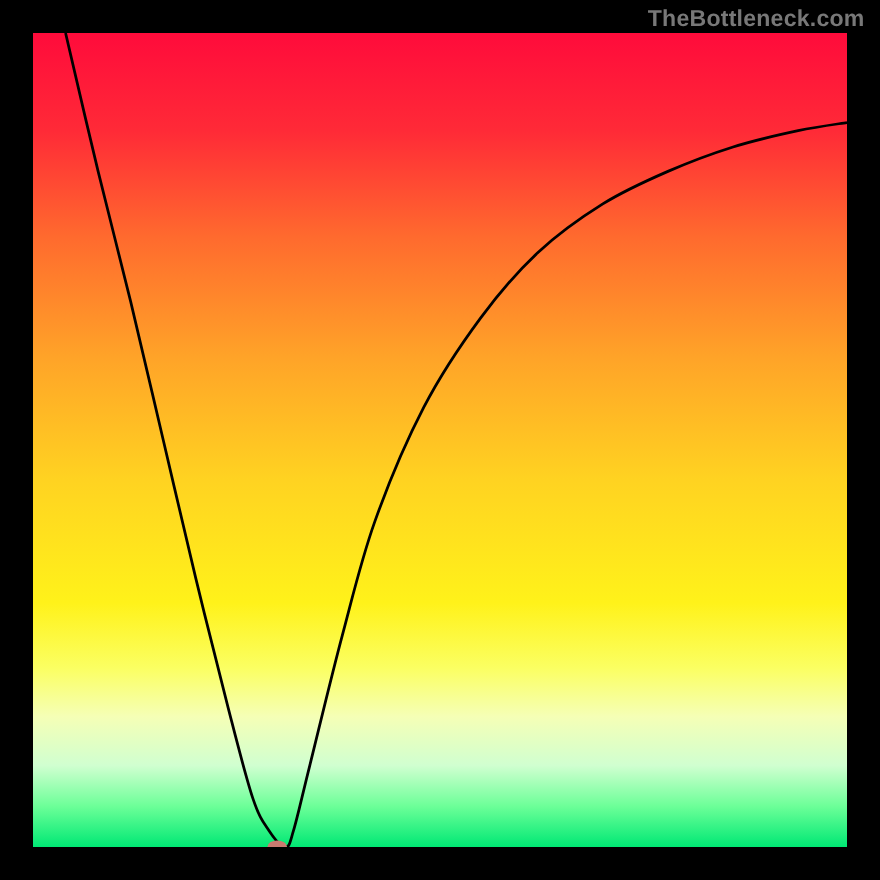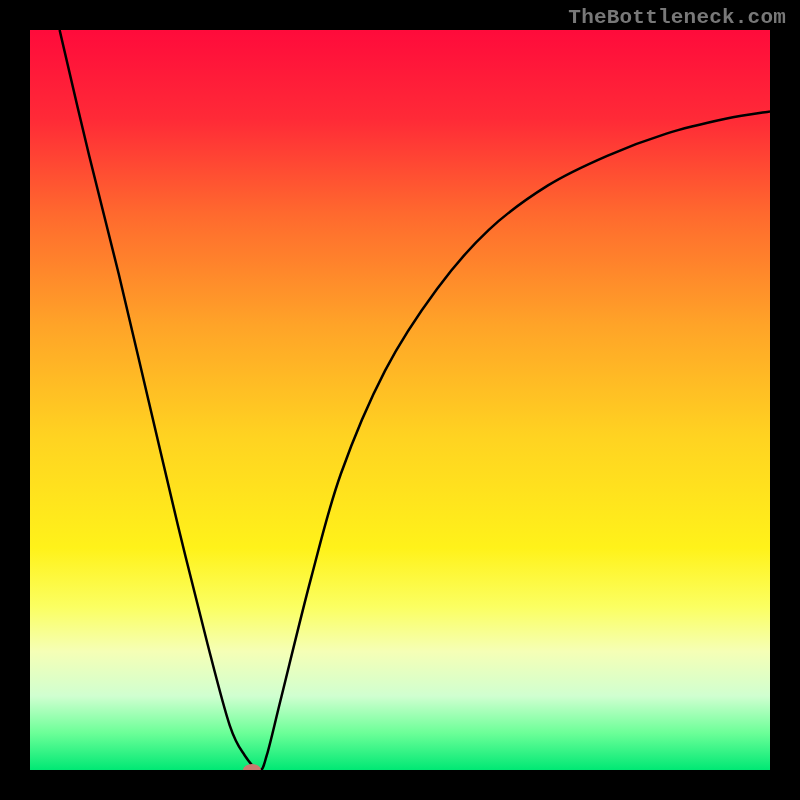--- a/index.html
+++ b/index.html
@@ -9,21 +9,20 @@
     height: 800px;
     overflow: hidden;
     background: #000;
     font-family: Arial, Helvetica, sans-serif;
   }
   .frame {
     position: relative;
     width: 800px;
     height: 800px;
     background: #000;
-    font-family: Liberation Mono, monospace;
   }
   .plot-area {
     position: absolute;
     left: 30px;
     top: 30px;
     width: 740px;
     height: 740px;
     overflow: hidden;
   }
   .gradient {

